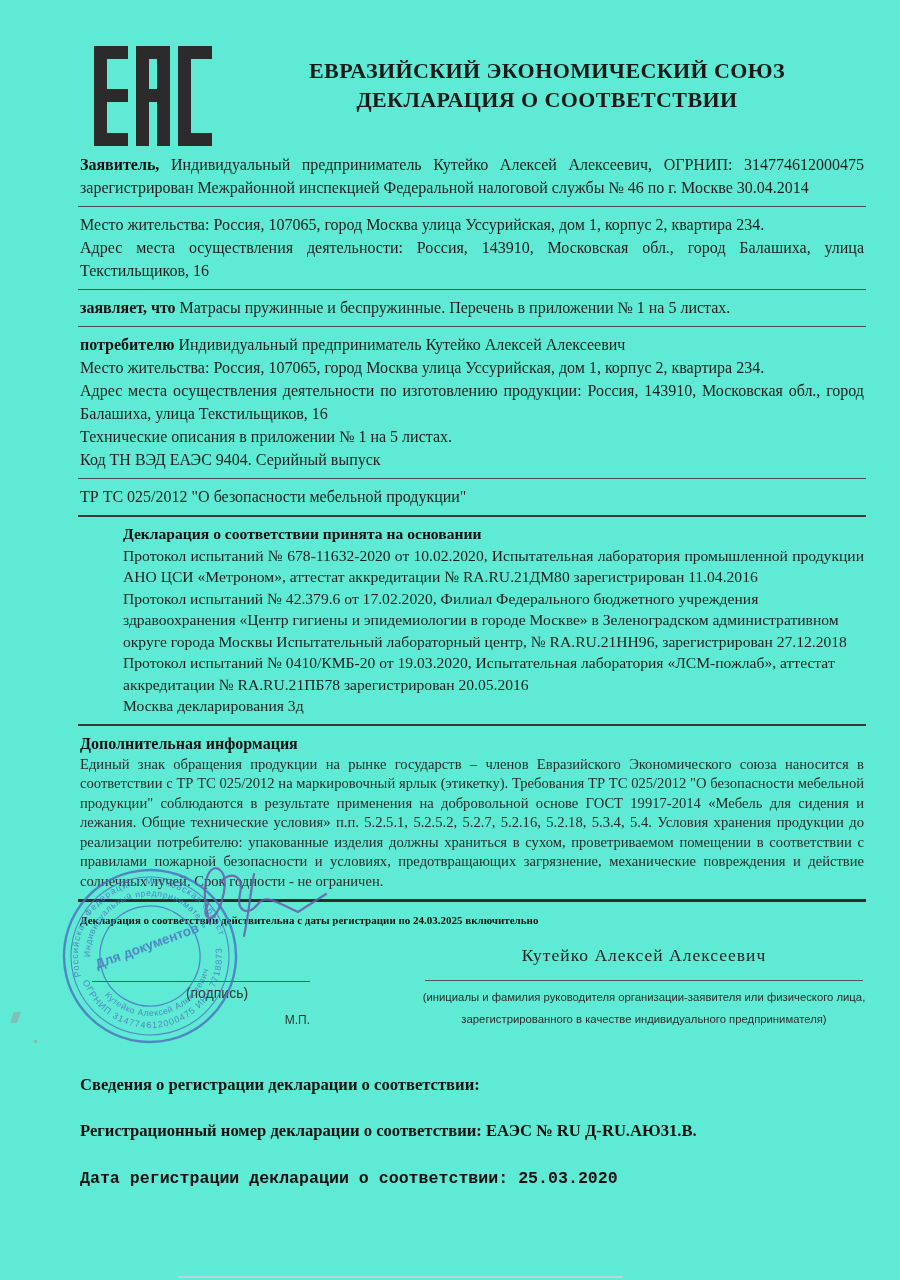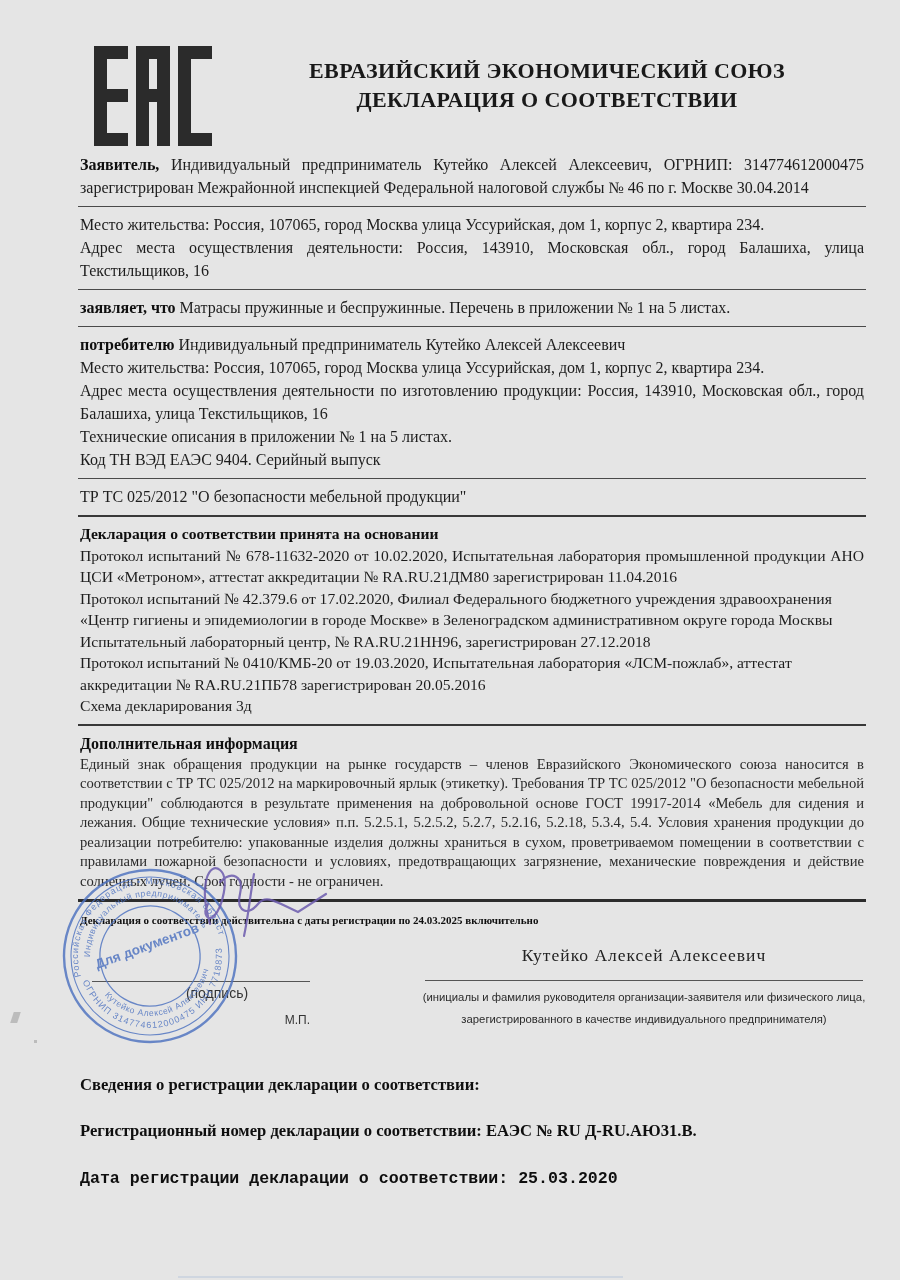--- a/index.html
+++ b/index.html
@@ -1,40 +1,40 @@
 <!DOCTYPE html>
 <html><head>
 <meta charset="utf-8">
 <style>
   * { margin:0; padding:0; box-sizing:border-box; }
   html,body { background:#ffffff; }
   .page {
     position:relative; width:900px; height:1280px; margin:0 auto;
-    background:#e5e5e5; overflow:hidden;
+    background:#5eead4; overflow:hidden;
     font-family:"Liberation Serif","DejaVu Serif",serif;
     color:#1d1d1d;
   }
   .content { position:absolute; left:80px; top:38px; width:784px; }
 
   
   .hdr { position:relative; min-height:104px; margin-bottom:8px; }
   .eac { position:absolute; left:14px; top:8px; }
   .titles { margin-left:150px; text-align:center; padding-top:18px;
             font-weight:bold; font-size:22px; line-height:29px; color:#191919; letter-spacing:.4px; }
 
   
   .rule  { height:1px;  background:#4a4a4a; margin:3px -2px 3px -2px; }
   .rule2 { height:2px;  background:#383838; }
   .rule3 { height:3px;  background:#2c2c2c; }
 
   p.body { font-size:16px; line-height:23px; }
   p.just { text-align:justify; }
   b.lbl  { color:#0f0f0f; }
   .sec { padding:3px 0 4px 0; }
-  .basis p.body { font-size:15.6px; line-height:21.5px; }
+  .basis p.body { font-size:15.6px; line-height:21.5px;margin-left:43px; }
   .addl  { font-size:14.6px; line-height:19.6px; color:#2a2a2a; text-align:justify; }
   .validity { font-weight:bold; font-size:11px; line-height:22px; padding-top:4px; color:#0f0f0f; }
 
   
   .sigzone { position:relative; height:118px; }
   .sigline-left  { position:absolute; left:12px;  top:50px; width:218px; border-top:1.6px solid #555; }
   .sigline-right { position:absolute; left:345px; top:49px; width:438px; border-top:1.6px solid #555; }
   .sig-caption { position:absolute; left:28px; top:54px; width:218px; text-align:center;
                  font-family:"Liberation Sans",sans-serif; font-size:14px; color:#333; }
   .mp          { position:absolute; left:12px; top:82px; width:218px; text-align:right;
@@ -117,21 +117,21 @@
     <div class="sec">
       <p class="body">ТР ТС 025/2012 "О безопасности мебельной продукции"</p>
     </div>
     <div class="rule rule2"></div>
 
     <div class="sec basis">
       <p class="body"><b class="lbl">Декларация о соответствии принята на основании</b></p>
       <p class="body just">Протокол испытаний № 678-11632-2020 от 10.02.2020, Испытательная лаборатория промышленной продукции АНО ЦСИ «Метроном», аттестат аккредитации № RA.RU.21ДМ80 зарегистрирован 11.04.2016</p>
       <p class="body">Протокол испытаний № 42.379.6 от 17.02.2020, Филиал Федерального бюджетного учреждения здравоохранения «Центр гигиены и эпидемиологии в городе Москве» в Зеленоградском административном округе города Москвы Испытательный лабораторный центр, № RA.RU.21НН96, зарегистрирован 27.12.2018</p>
       <p class="body">Протокол испытаний № 0410/КМБ-20 от 19.03.2020, Испытательная лаборатория «ЛСМ-пожлаб», аттестат аккредитации № RA.RU.21ПБ78 зарегистрирован 20.05.2016</p>
-      <p class="body">Схема декларирования 3д</p>
+      <p class="body">Москва декларирования 3д</p>
     </div>
     <div class="rule rule2"></div>
 
     <div class="sec">
       <p class="body"><b class="lbl">Дополнительная информация</b></p>
       <p class="addl">Единый знак обращения продукции на рынке государств – членов Евразийского Экономического союза наносится в соответствии с  ТР ТС 025/2012 на маркировочный ярлык (этикетку). Требования ТР ТС 025/2012 "О безопасности мебельной продукции" соблюдаются в результате применения на добровольной основе ГОСТ 19917-2014 «Мебель для сидения и лежания. Общие технические условия» п.п. 5.2.5.1, 5.2.5.2, 5.2.7, 5.2.16, 5.2.18, 5.3.4, 5.4. Условия хранения продукции до реализации потребителю: упакованные изделия должны храниться в сухом, проветриваемом помещении в соответствии с правилами пожарной безопасности и условиях, предотвращающих загрязнение, механические повреждения и действие солнечных лучей.  Срок годности - не ограничен.</p>
     </div>
     <div class="rule rule3"></div>
 
     <p class="validity">Декларация о соответствии  действительна с даты регистрации по 24.03.2025 включительно</p>

